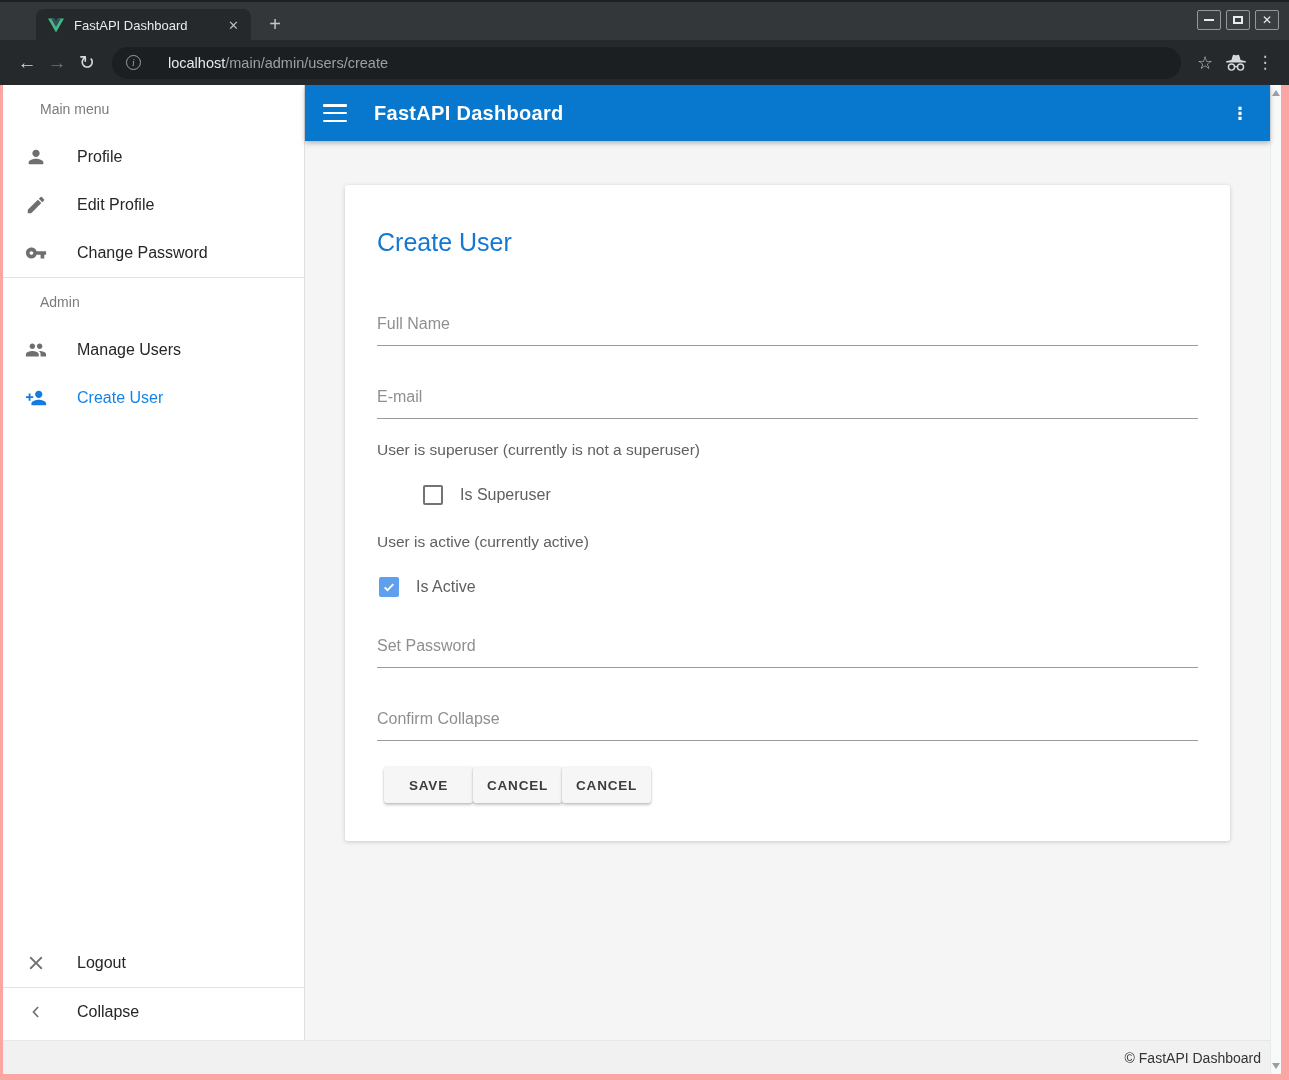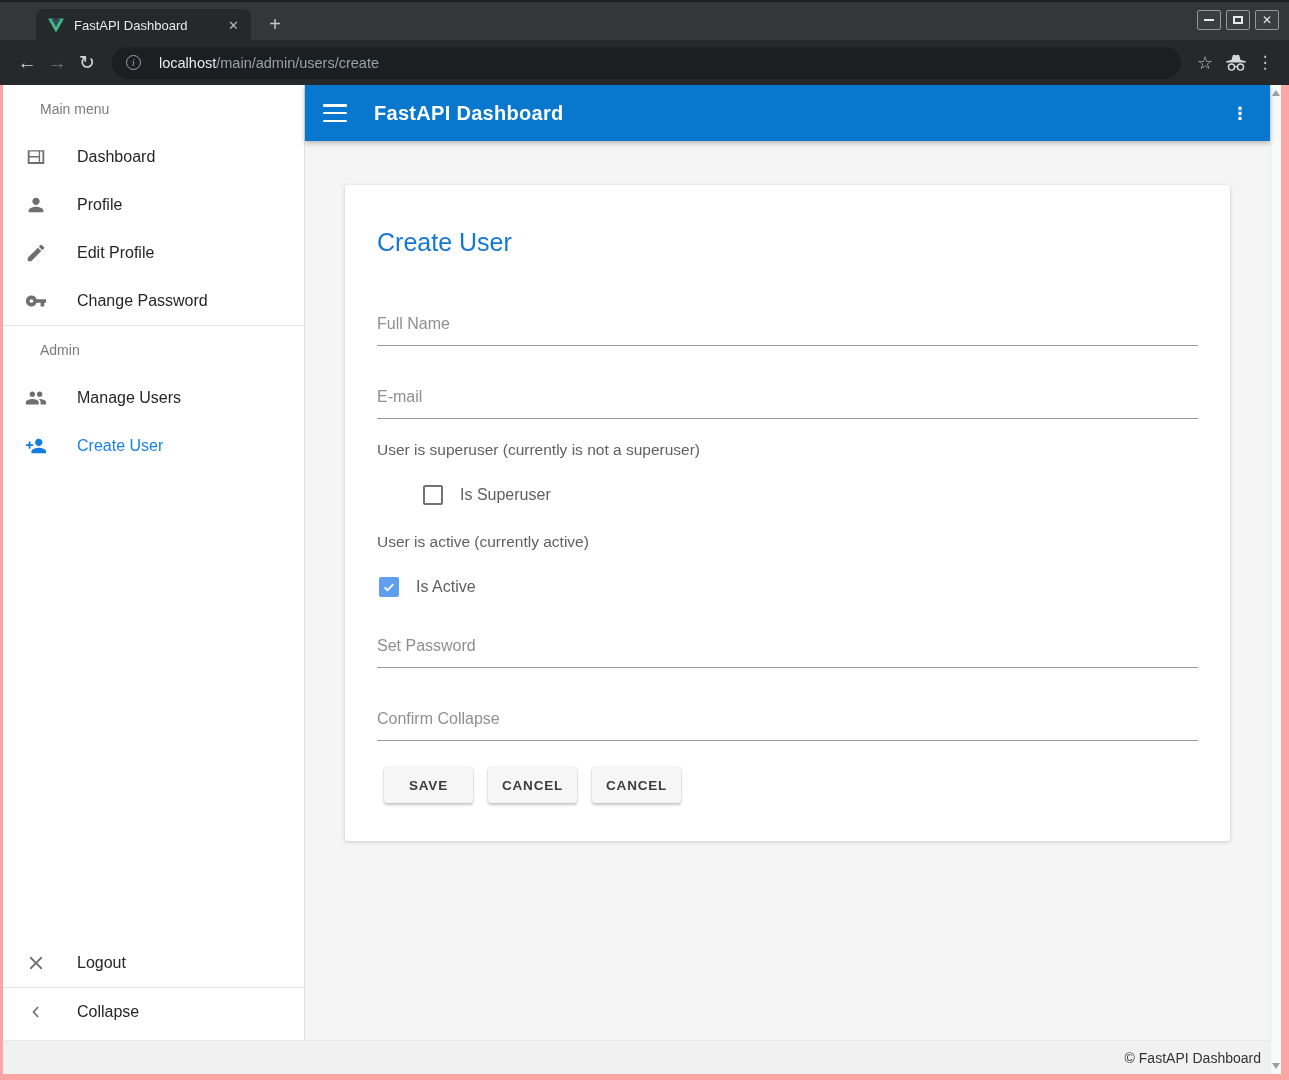--- a/index.html
+++ b/index.html
@@ -27,21 +27,21 @@
   .toolbar { position:absolute; top:40px; left:0; right:0; height:45px; background:#26292c;
              display:flex; align-items:center; padding:0 12px; }
   .nav-ic { width:30px; height:30px; display:flex; align-items:center; justify-content:center;
             font-size:19px; color:#d5d9dc; }
   .nav-ic.dim { color:#6e7377; }
   .omnibox { flex:1; height:32px; margin:0 10px; background:#1c1f22; border-radius:16px;
              display:flex; align-items:center; padding:0 14px; min-width:0; }
   .info-ic { width:15px; height:15px; border:1.5px solid #9aa0a6; border-radius:50%; color:#9aa0a6;
              font-size:10px; font-style:italic; font-family:"Liberation Serif",serif;
              display:flex; align-items:center; justify-content:center; flex-shrink:0; }
-  .url { margin-left:18px; font-size:14.5px; white-space:nowrap; overflow:hidden; }
+  .url { margin-left:27px; font-size:14.5px; white-space:nowrap; overflow:hidden; }
   .url-host { color:#e8eaed; }
   .url-path { color:#9aa0a6; }
   .tool-right { display:flex; align-items:center; gap:6px; }
   .star-ic { font-size:18px; color:#c4c7ca; width:28px; text-align:center; }
   .kebab-ic { font-size:17px; color:#c4c7ca; width:24px; text-align:center; letter-spacing:0; }
 
   
   .page { position:absolute; top:85px; left:3px; right:8px; bottom:6px; background:#f5f5f5;
           display:flex; flex-direction:column; overflow:hidden; }
   .page-body { flex:1; display:flex; min-height:0; }
@@ -83,21 +83,21 @@
   .hint { font-size:15.5px; color:#5f5f5f; }
   .hint-mb { margin-bottom:26px; }
   .check-row { display:flex; align-items:center; margin-left:2px; }
   .check-row.mb-28 { margin-bottom:28px;padding-left:44px; }
   .check-row.mb-48 { margin-bottom:40px; }
   .checkbox { width:20px; height:20px; border:2px solid #737373; border-radius:2px; background:#fff;
               display:flex; align-items:center; justify-content:center; cursor:pointer; flex-shrink:0; }
   .checkbox.checked { background:#5e9fee; border-color:#5e9fee; }
   .check-label { margin-left:17px; font-size:16px; color:#5f5f5f; }
 
-  .btn-row { display:flex; gap:15px; margin:26px 0 0 7px; }
+  .btn-row { display:flex; margin:26px 0 0 7px; }
   .btn { min-width:89px; height:36px; background:#f6f6f6; border:none; border-radius:3px;
          box-shadow:0 2px 3px rgba(0,0,0,0.22), 0 0 2px rgba(0,0,0,0.12);
          font-family:inherit; font-size:13.5px; font-weight:700; letter-spacing:0.8px;
          color:#3c3c3c; cursor:pointer; padding:0 14px; }
 
   
   .footer { height:34px; background:#f1f1f1; border-top:1px solid #e7e7e7; display:flex;
             align-items:center; justify-content:flex-end; padding-right:20px;
             font-size:14px; color:#333333; flex-shrink:0; }
 
@@ -163,28 +163,20 @@
       <span class="kebab-ic">⋮</span>
     </div>
   </div>
 
   <div class="page">
     <div class="page-body">
 
       <nav class="sidebar">
         <div class="subheader">Main menu</div>
 
-        <div class="side-item">
-          <span class="side-icon">
-            <svg width="22" height="22" viewBox="0 0 24 24" fill="currentColor">
-              <path d="M3 4.5v15h18v-15H3zm12 13H5v-5h10v5zm0-6.5H5V6h10v5zm4 6.5h-2.5V6H19v11.5z"></path>
-            </svg>
-          </span>
-          <span class="side-label">Dashboard</span>
-        </div>
 
         <div class="side-item">
           <span class="side-icon">
             <svg width="22" height="22" viewBox="0 0 24 24" fill="currentColor">
               <path d="M12 12c2.21 0 4-1.79 4-4s-1.79-4-4-4-4 1.79-4 4 1.79 4 4 4zm0 2c-2.67 0-8 1.34-8 4v2h16v-2c0-2.66-5.33-4-8-4z"></path>
             </svg>
           </span>
           <span class="side-label">Profile</span>
         </div>
 

